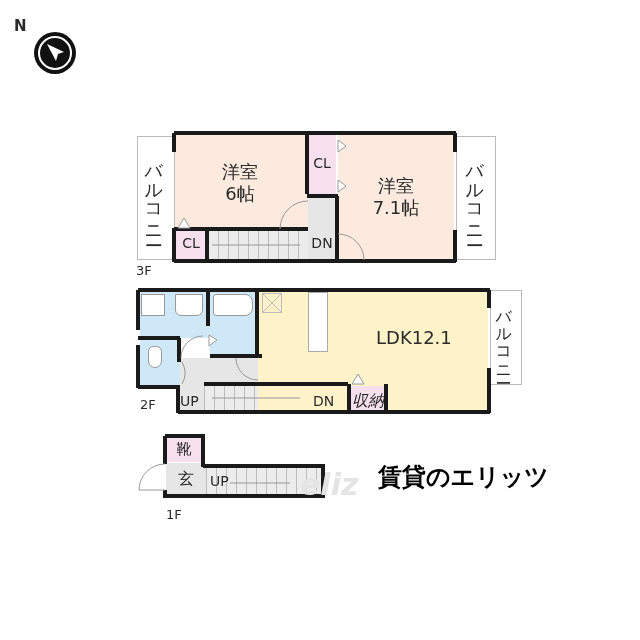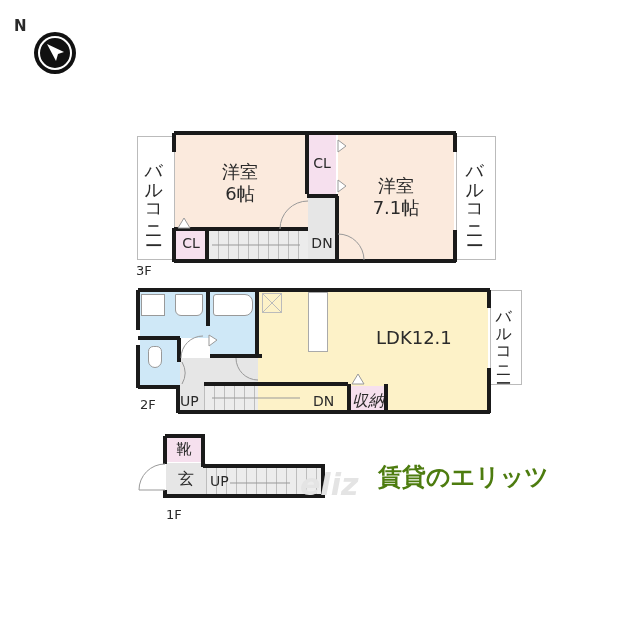--- a/index.html
+++ b/index.html
@@ -159,13 +159,13 @@
     <g stroke="#999" stroke-width="1" fill="none">
       <path d="M165,464 A26,26 0 0 0 139,490"></path>
       <line x1="139" y1="490" x2="165" y2="490"></line>
       <line x1="230" y1="483" x2="290" y2="483"></line>
     </g>
   </svg>
   <div class="label" style="left:166px;top:508px;font-size:13px;">1F</div>
 </div>
 
 <div class="label" style="left:300px;top:458px;font-size:30px;font-weight:bold;font-style:italic;color:#e4e4e4;margin-top:10px;">eliz</div>
-<div class="label" style="left:378px;top:464px;font-size:24px;font-weight:bold;color:#4d7c0f;">賃貸のエリッツ</div>
+<div class="label" style="left:378px;top:464px;font-size:24px;font-weight:bold;color:#000000;">賃貸のエリッツ</div>
 
 </body></html>

